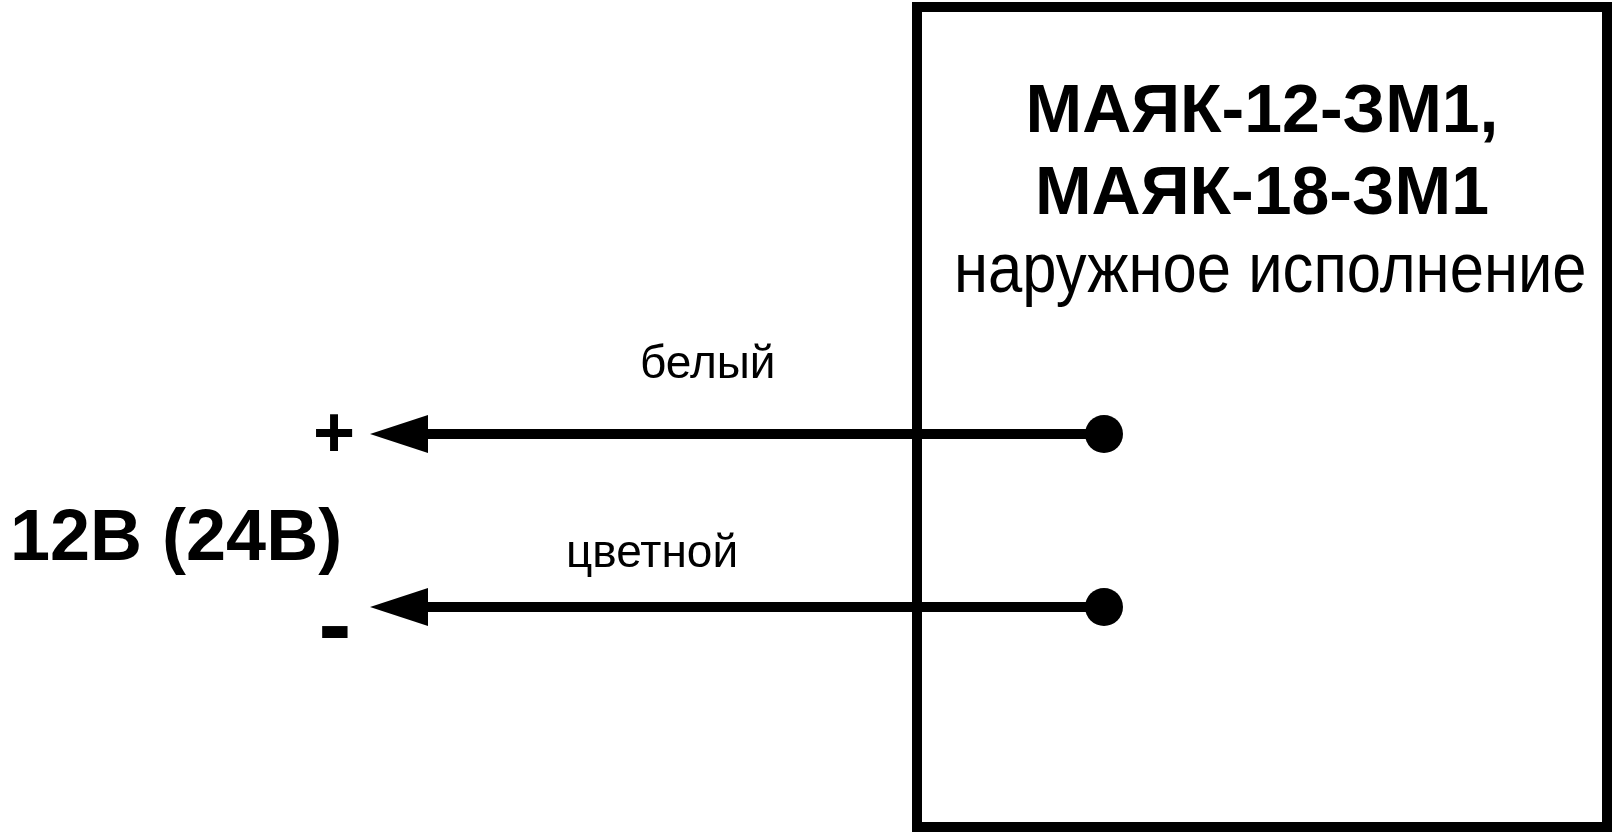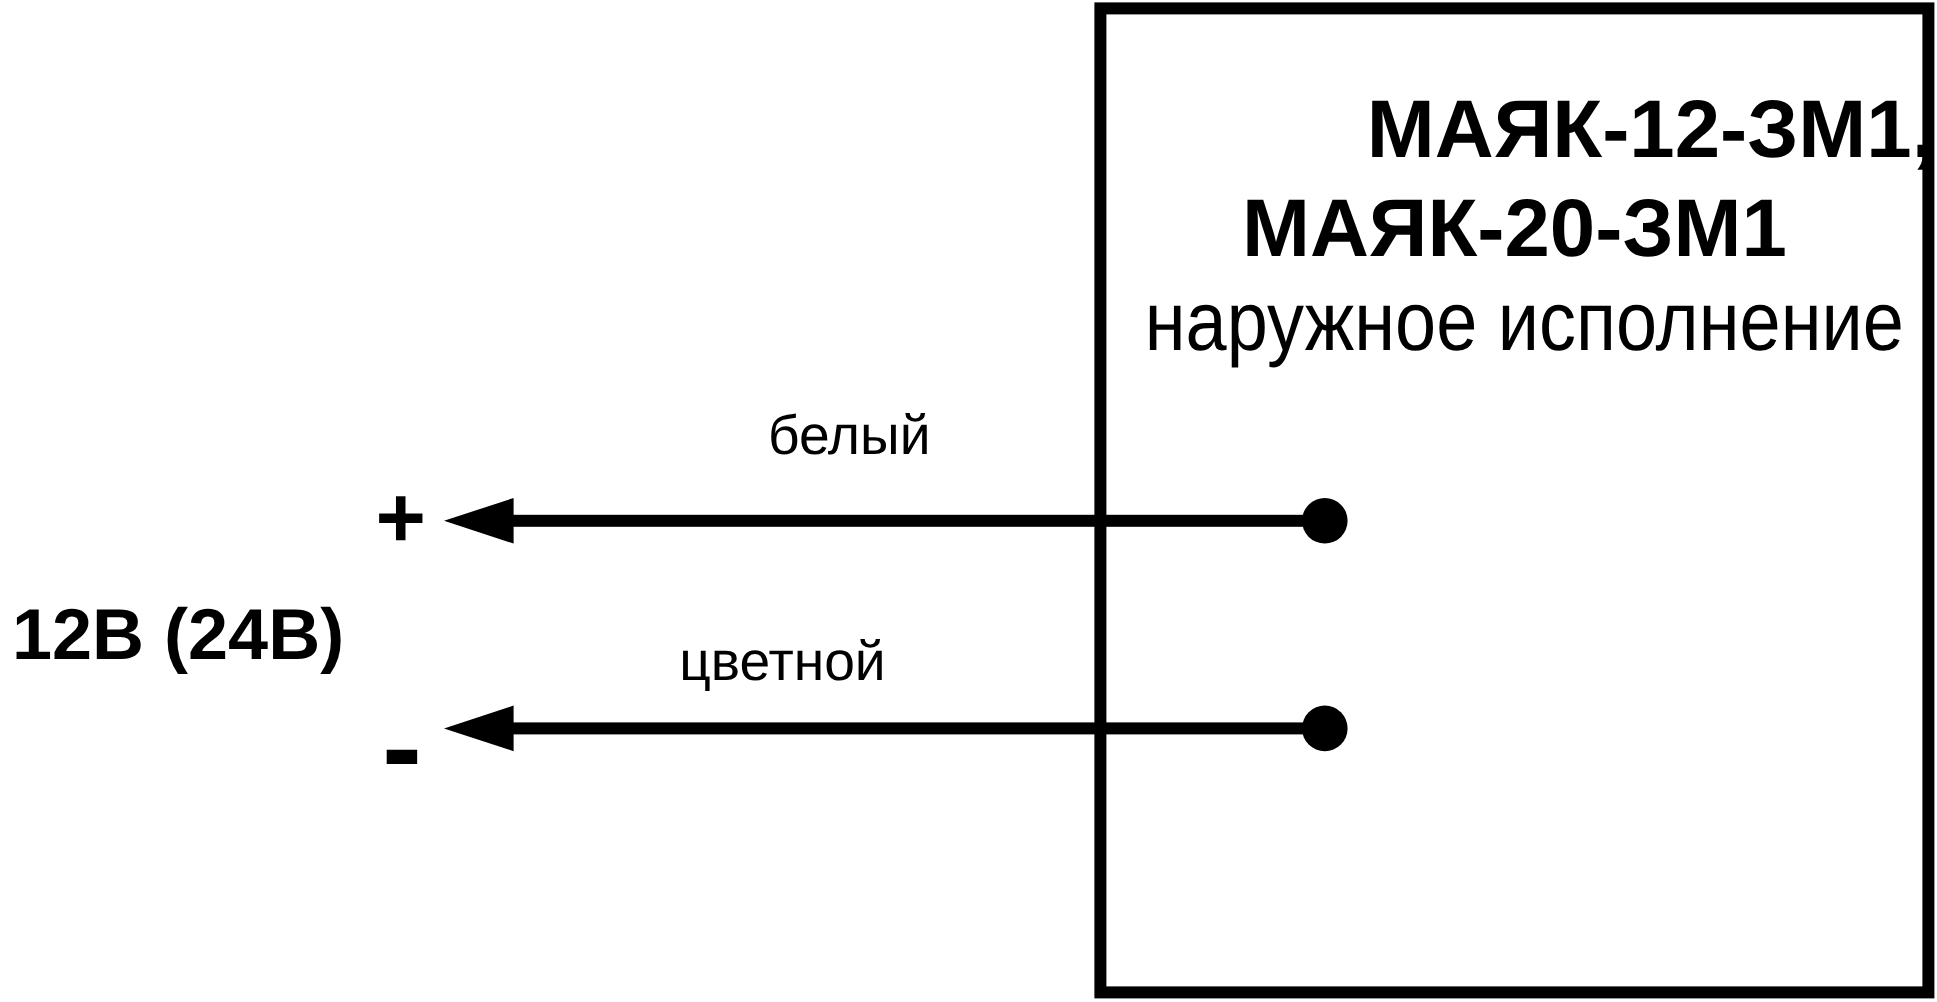--- a/index.html
+++ b/index.html
@@ -31,21 +31,21 @@
 
   
   .box-text {
     left: 912px;
     width: 700px;
     text-align: center;
     line-height: 1;
     white-space: nowrap;
   }
   .title-line { font-size: 68px; font-weight: bold; }
-  .title-1 { top: 74px; text-align: right; }
+  .title-1 { top: 74px; }
   .title-2 { top: 156px; }
   .subtitle {
     top: 233px;
     font-size: 70px;
     font-weight: normal;
     transform: scaleX(0.88);
     transform-origin: 50% 50%;
   }
 
   
@@ -81,21 +81,21 @@
     line-height: 1;
     white-space: nowrap;
   }
   .wire-label-1 { left: 640px; top: 339px; }
   .wire-label-2 { left: 566px; top: 528px; }
 
   
   .power-label {
     left: 10px;
     top: 499px;
-    font-size: 60px;
+    font-size: 72px;
     font-weight: bold;
     line-height: 1;
     white-space: nowrap;
   }
   .polarity {
     font-weight: bold;
     line-height: 1;
     transform: translate(-50%, -50%);
   }
   .polarity-plus {
@@ -111,21 +111,21 @@
   }
 </style>
 </head>
 <body>
 
 <div id="stage">
 
   <div class="abs device-box"></div>
 
   <div class="abs box-text title-line title-1">МАЯК-12-ЗМ1,</div>
-  <div class="abs box-text title-line title-2">МАЯК-20-ЗМ1</div>
+  <div class="abs box-text title-line title-2">МАЯК-18-ЗМ1</div>
   <div class="abs box-text subtitle">наружное исполнение</div>
 
   <div class="abs wire-label wire-label-1">белый</div>
   <div class="abs wire-line wire-1-line"></div>
   <div class="abs arrowhead arrowhead-1"></div>
   <div class="abs terminal-dot dot-1"></div>
 
   <div class="abs wire-label wire-label-2">цветной</div>
   <div class="abs wire-line wire-2-line"></div>
   <div class="abs arrowhead arrowhead-2"></div>

